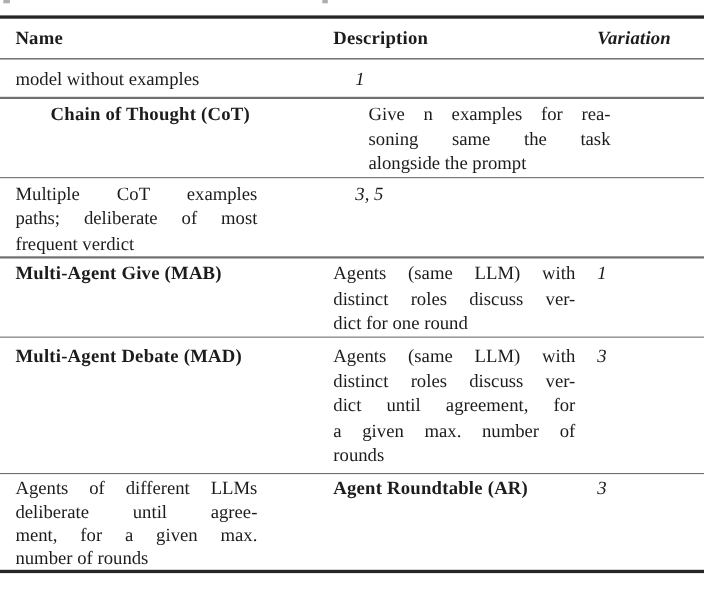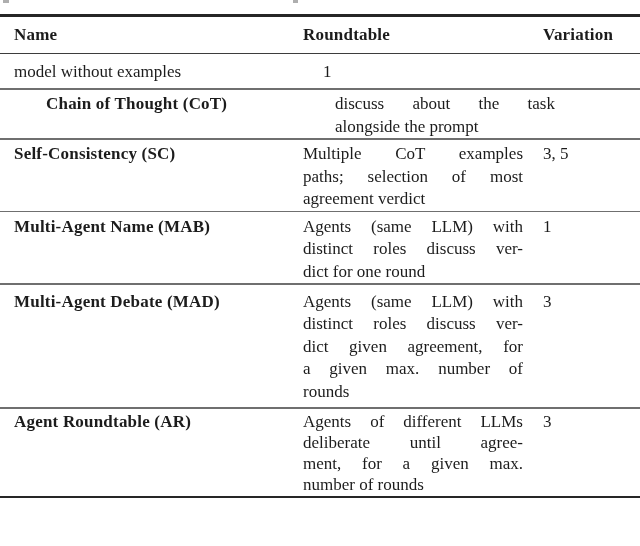--- a/index.html
+++ b/index.html
@@ -45,111 +45,111 @@
   .row-6 { padding-top: 2px;   padding-bottom: 0; }
   .row-6 .dline, .row-6 .cell-name, .row-6 .cell-var { line-height: 21.2px; }
 
   .cell { font-size: 17px; line-height: 22.5px; }
   .cell-name {
     font-weight: 700;
     letter-spacing: .2px;
     white-space: nowrap;
   }
   .cell-desc { width: 220px; }
-  .cell-var  { padding-left: 20px; white-space: nowrap; }
+  .cell-var  { padding-left: 20px; white-space: nowrap; font-style: italic; }
 
   .th { font-weight: 700; letter-spacing: .2px; }
 
   .dline { text-align: justify; text-align-last: justify; }
   .dline-last { text-align: center; text-align-last: left; }
 </style>
 </head>
 <body>
 
 <div class="page">
 
   <div class="caption-frag frag-a"></div>
   <div class="caption-frag frag-b"></div>
 
   <div class="tbl">
 
     <div class="rule rule-thick"></div>
 
     <div class="row row-header">
       <div class="cell cell-name th">Name</div>
-      <div class="cell cell-desc th">Roundtable</div>
+      <div class="cell cell-desc th">Description</div>
       <div class="cell cell-var th">Variation</div>
     </div>
 
     <div class="rule rule-head"></div>
 
     <div class="row row-1">
       <div class="cell cell-desc">
         <div class="dline dline-last">model without examples</div>
       </div>
       <div class="cell cell-var">1</div>
     </div>
 
     <div class="rule rule-mid"></div>
 
     <div class="row row-2">
       <div class="cell cell-name">Chain of Thought (CoT)</div>
       <div class="cell cell-desc">
-        <div class="dline">discuss about the task</div>
+        <div class="dline">Give n examples for rea-</div>
+        <div class="dline">soning same the task</div>
         <div class="dline dline-last">alongside the prompt</div>
       </div>
     </div>
 
     <div class="rule rule-mid"></div>
 
     <div class="row row-3">
-      <div class="cell cell-name">Self-Consistency (SC)</div>
       <div class="cell cell-desc">
         <div class="dline">Multiple CoT examples</div>
-        <div class="dline">paths; selection of most</div>
-        <div class="dline dline-last">agreement verdict</div>
+        <div class="dline">paths; deliberate of most</div>
+        <div class="dline dline-last">frequent verdict</div>
       </div>
       <div class="cell cell-var">3, 5</div>
     </div>
 
     <div class="rule rule-mid"></div>
 
     <div class="row row-4">
-      <div class="cell cell-name">Multi-Agent Name (MAB)</div>
+      <div class="cell cell-name">Multi-Agent Give (MAB)</div>
       <div class="cell cell-desc">
         <div class="dline">Agents (same LLM) with</div>
         <div class="dline">distinct roles discuss ver-</div>
         <div class="dline dline-last">dict for one round</div>
       </div>
       <div class="cell cell-var">1</div>
     </div>
 
     <div class="rule rule-mid"></div>
 
     <div class="row row-5">
       <div class="cell cell-name">Multi-Agent Debate (MAD)</div>
       <div class="cell cell-desc">
         <div class="dline">Agents (same LLM) with</div>
         <div class="dline">distinct roles discuss ver-</div>
-        <div class="dline">dict given agreement, for</div>
+        <div class="dline">dict until agreement, for</div>
         <div class="dline">a given max. number of</div>
         <div class="dline dline-last">rounds</div>
       </div>
       <div class="cell cell-var">3</div>
     </div>
 
     <div class="rule rule-mid"></div>
 
     <div class="row row-6">
-      <div class="cell cell-name">Agent Roundtable (AR)</div>
       <div class="cell cell-desc">
         <div class="dline">Agents of different LLMs</div>
         <div class="dline">deliberate until agree-</div>
         <div class="dline">ment, for a given max.</div>
         <div class="dline dline-last">number of rounds</div>
       </div>
+      <div class="cell cell-name">Agent Roundtable (AR)</div>
       <div class="cell cell-var">3</div>
     </div>
 
     <div class="rule rule-thick"></div>
 
   </div>
 </div>
 
 </body></html>

